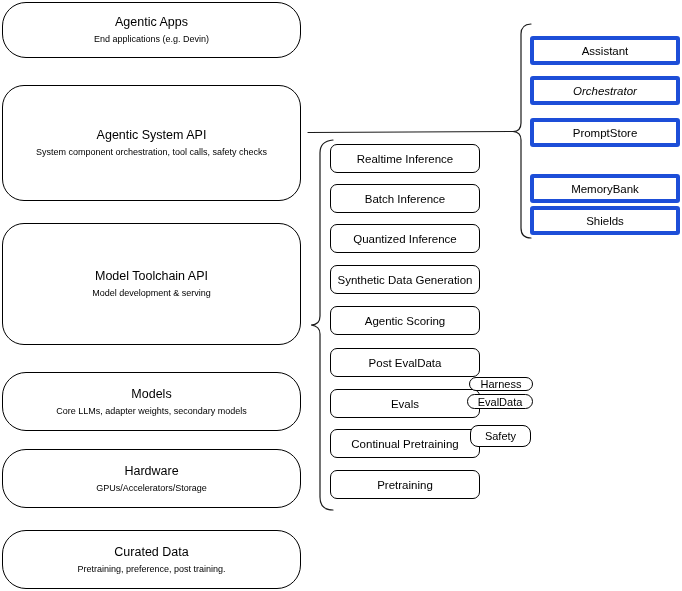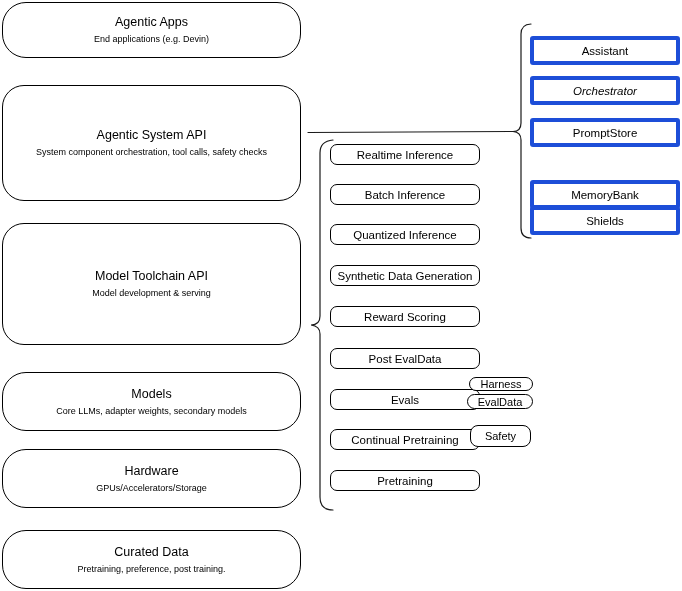--- a/index.html
+++ b/index.html
@@ -44,21 +44,21 @@
   .b2 { top: 85px;  height: 116px; border-radius: 22px; }
   .b3 { top: 223px; height: 122px; border-radius: 22px; }
   .b4 { top: 372px; height: 59px; }
   .b5 { top: 449px; height: 59px; }
   .b6 { top: 530px; height: 59px; }
   
   .mbox {
     position: absolute;
     left: 330px;
     width: 150px;
-    height: 21px;
+    height: 29px;
     border: 1px solid #000;
     border-radius: 7px;
     background: #fff;
     box-sizing: border-box;
     display: flex;
     align-items: center;
     justify-content: center;
     font-size: 11.5px;
     white-space: nowrap;
     text-align: center;
@@ -77,21 +77,21 @@
     background: #fff;
     box-sizing: border-box;
     display: flex;
     align-items: center;
     justify-content: center;
     font-size: 11.5px;
     white-space: nowrap;
     text-align: center;
   }
   .r1 { top: 36px; } .r2 { top: 76px; font-style: italic; } .r3 { top: 118px; }
-  .r4 { top: 180px; justify-content: center; } .r5 { top: 206px; }
+  .r4 { top: 174px; justify-content: center; } .r5 { top: 206px; }
   
   .pill {
     position: absolute;
     border: 1px solid #000;
     border-radius: 8px;
     background: #fff;
     box-sizing: border-box;
     display: flex;
     align-items: center;
     justify-content: center;
@@ -154,21 +154,21 @@
   <div class="mbox m2">
     <span>Batch Inference</span>
   </div>
   <div class="mbox m3">
     <span>Quantized Inference</span>
   </div>
   <div class="mbox m4">
     <span>Synthetic Data Generation</span>
   </div>
   <div class="mbox m5">
-    <span>Reward Scoring</span>
+    <span>Agentic Scoring</span>
   </div>
   <div class="mbox m6">
     <span>Post EvalData</span>
   </div>
   <div class="mbox m7">
     <span>Evals</span>
   </div>
   <div class="mbox m8">
     <span>Continual Pretraining</span>
   </div>

